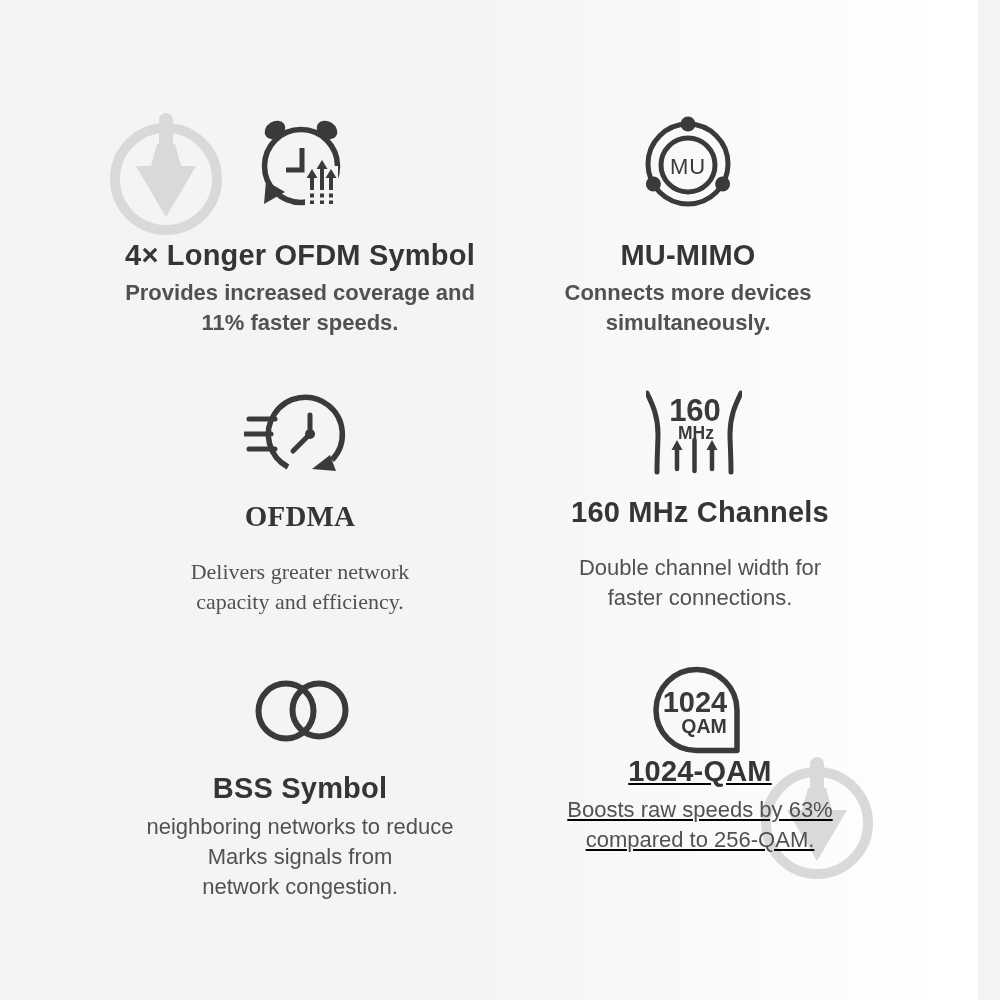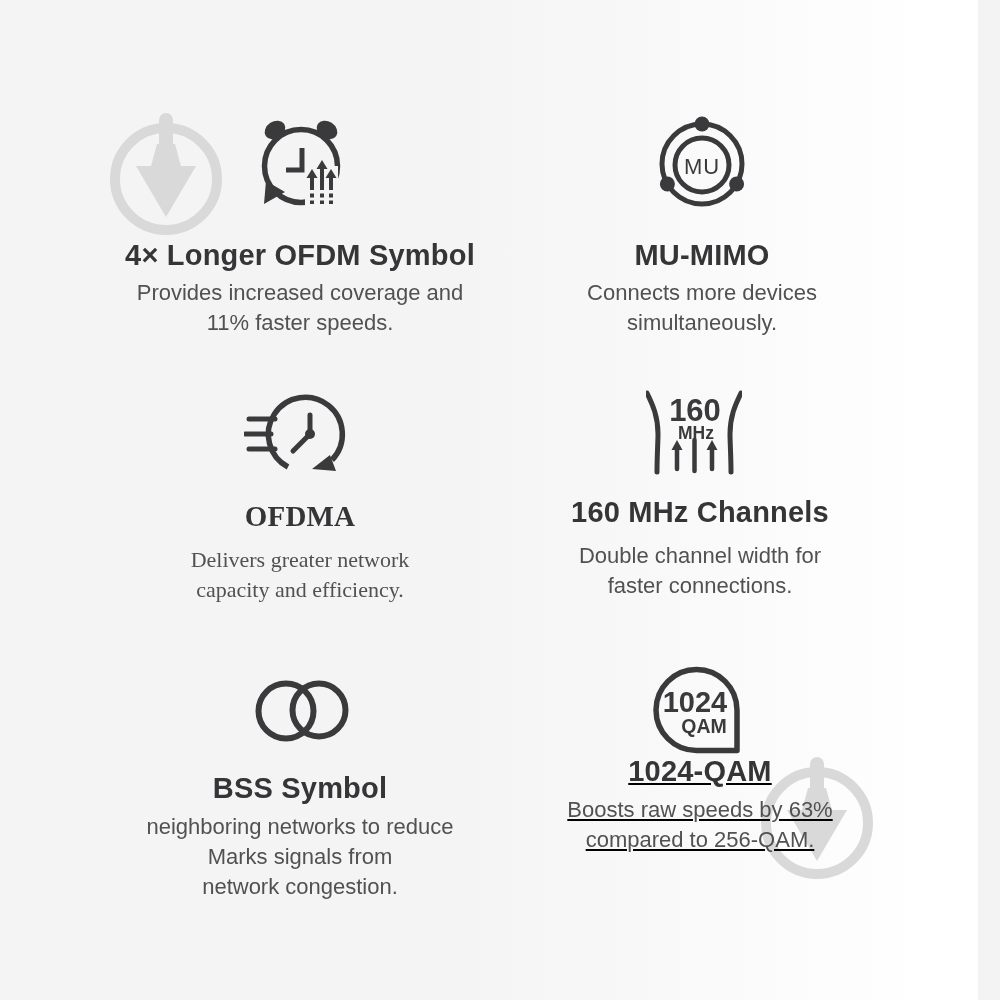--- a/index.html
+++ b/index.html
@@ -22,22 +22,22 @@
     font-weight:700;font-size:29px;line-height:30px;color:var(--title);
     letter-spacing:0.2px;
     text-align:center;
   }
   .desc{font-size:22px;line-height:30px;color:var(--desc);}
   .ink-stroke{stroke:var(--ink);fill:none;}
   .ink-fill{fill:var(--ink);}
   .halo{stroke:var(--bgl);fill:none;}
   .icon-label{fill:var(--ink);font-family:"Liberation Sans",sans-serif;}
   
-  .f-row1 .title{margin-top:28px;} .f-row1 .desc{margin-top:8px;}
-  .f-row2 .title{margin-top:17px;} .f-row2 .desc{margin-top:14px;}
+  .f-row1 .title{margin-top:28px;} .f-row1 .desc{margin-top:8px;font-weight:bold;}
+  .f-row2 .title{margin-top:17px;} .f-row2 .desc{margin-top:26px;}
   .f-row3a .title{margin-top:29px;} .f-row3a .desc{margin-top:9px;}
   .f-row3b .title{} .f-row3b .desc{margin-top:9px;}
 </style>
 </head>
 <body>
 
 <div class="stage">
 
   <div class="edge-band"></div>
 
@@ -69,21 +69,21 @@
       <polygon class="ink-fill" points="79,53 73.5,62 84.5,62"></polygon>
       <path class="ink-stroke" d="M79,61 V74 M79,77.5 V81.5 M79,84.5 V88" stroke-width="4"></path>
     </svg>
     <div class="title">4× Longer OFDM Symbol</div>
     <div class="desc">
       <div>Provides increased coverage and</div>
       <div>11% faster speeds.</div>
     </div>
   </div>
 
-  <div class="feature f-row1" style="left:492px;top:116px;">
+  <div class="feature f-row1" style="left:478px;top:116px;">
     <svg class="icon" width="96" height="96" viewBox="0 0 96 96">
       <circle class="ink-stroke" cx="48" cy="48" r="40" stroke-width="5"></circle>
       <circle class="ink-stroke" cx="48" cy="49" r="27" stroke-width="5"></circle>
       <circle class="ink-fill" cx="48" cy="8" r="7.5"></circle>
       <circle class="ink-fill" cx="13.4" cy="68" r="7.5"></circle>
       <circle class="ink-fill" cx="82.6" cy="68" r="7.5"></circle>
       <text class="icon-label" x="48" y="50" font-size="22" letter-spacing="1" text-anchor="middle" dominant-baseline="central">MU</text>
     </svg>
     <div class="title">MU-MIMO</div>
     <div class="desc">

